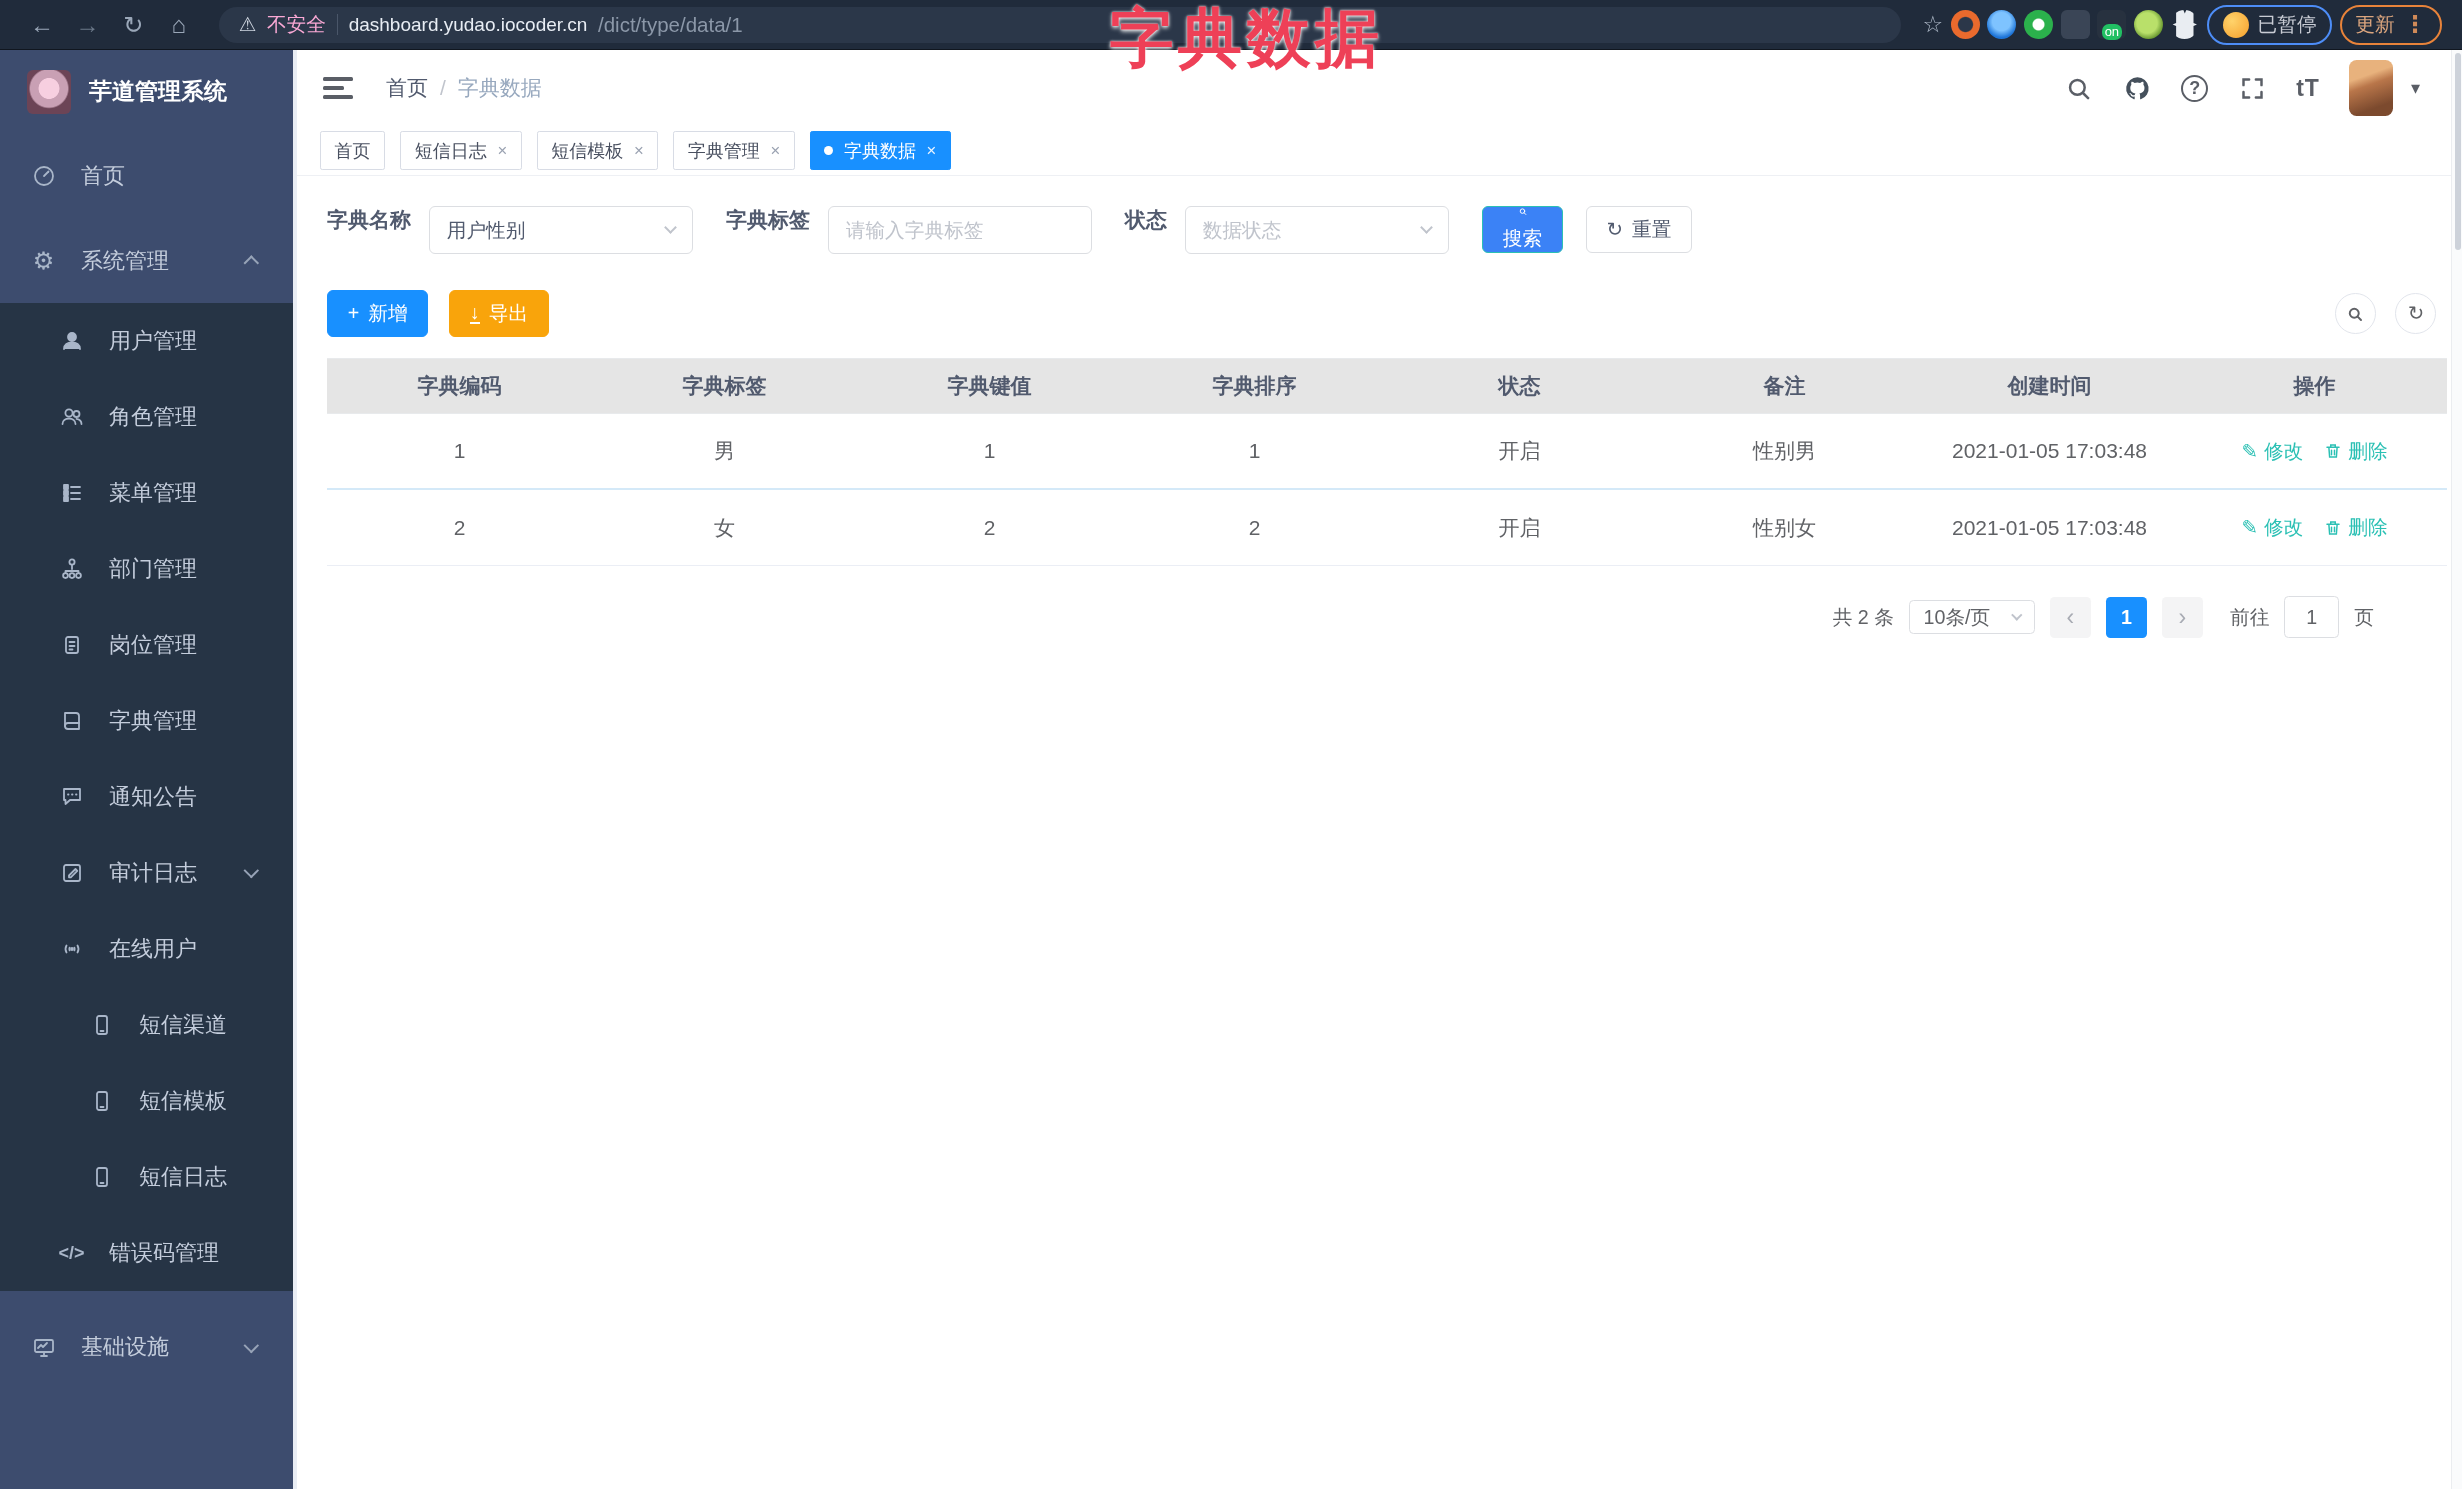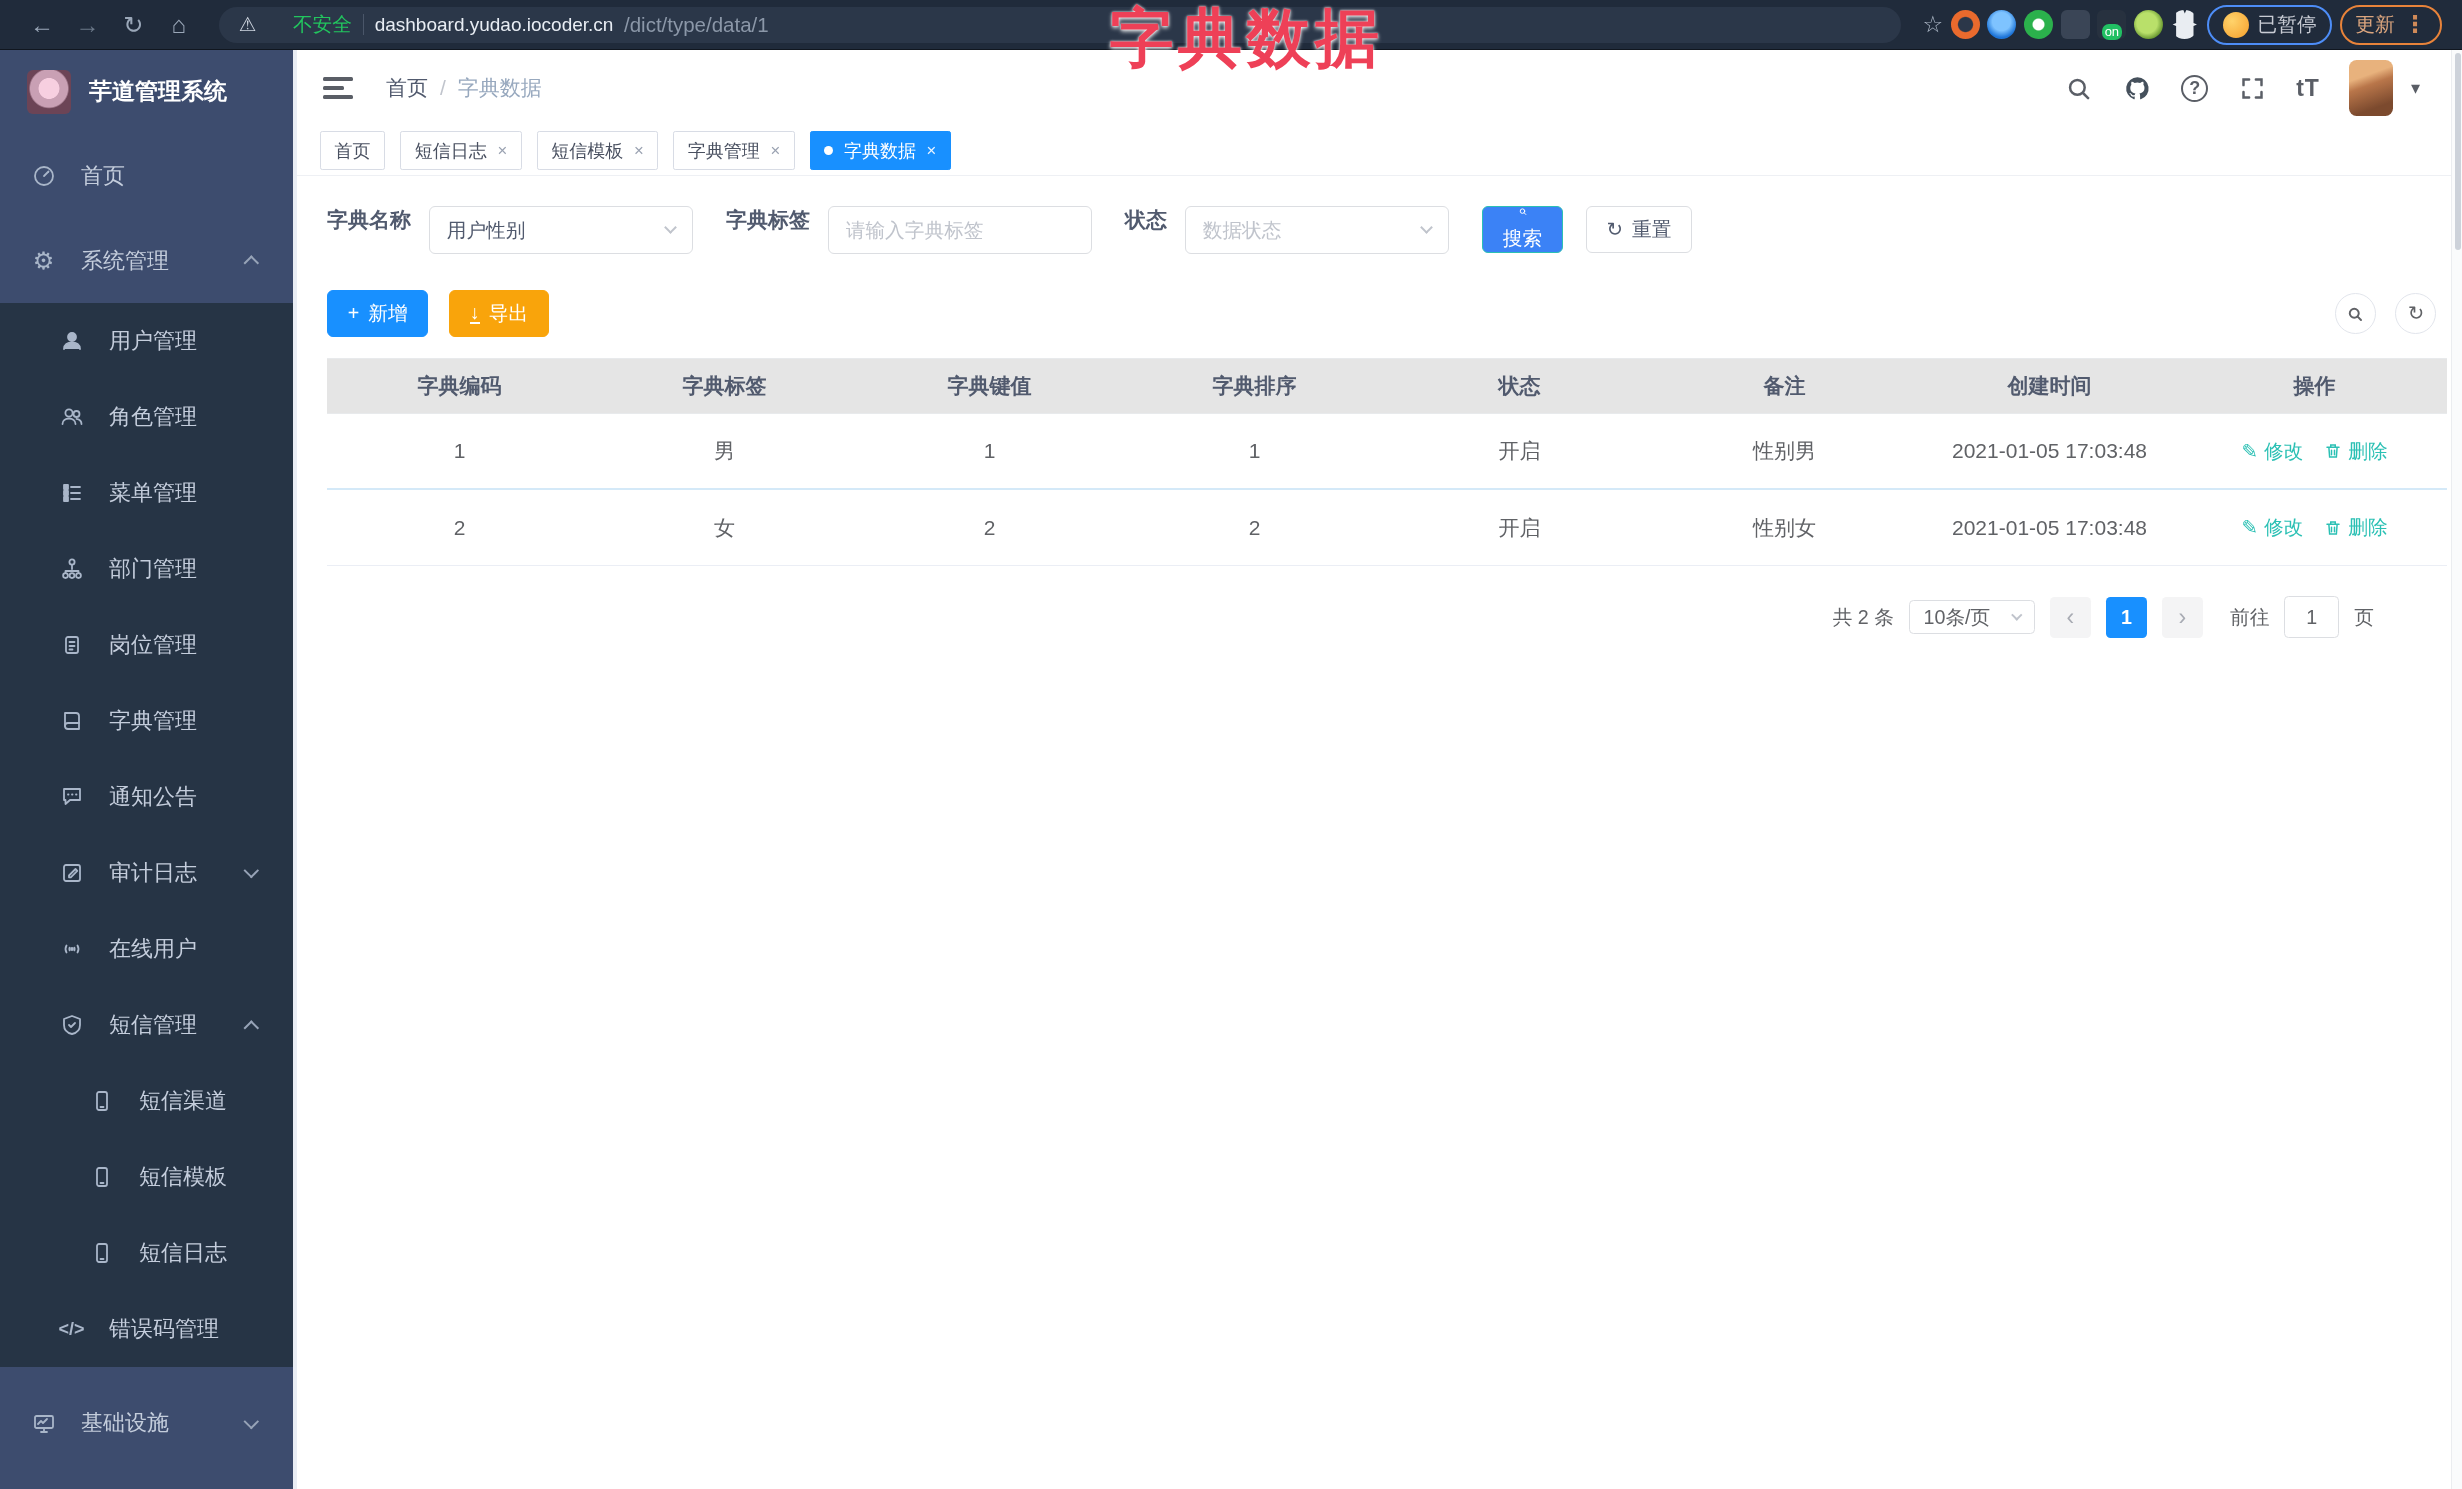--- a/index.html
+++ b/index.html
@@ -8,21 +8,21 @@
          font-family:"Liberation Sans","DejaVu Sans",sans-serif; color:#515a6e; }
 
   
   .browser-bar { height:50px; background:#202b3b; display:flex; align-items:center;
                  padding:0 19.7px 0 23px; gap:7.6px; border-bottom:1.5px solid #10161f; }
   .bnav { color:#9aa7b8; font-size:24px; width:38px; text-align:center; flex:0 0 auto; }
   .bnav.dim { color:#6b7889; }
   .url-pill { flex:1 1 auto; height:36px; margin:0 13.6px; background:#2b3749; border-radius:18px;
               display:flex; align-items:center; padding:0 19.7px; gap:10.6px; min-width:0; }
   .warn { color:#cfd6e0; font-size:19.7px; }
-  .sec-label { color:#22c55e; font-size:19.7px;margin-left:26px; }
+  .sec-label { color:#f9a8d4; font-size:19.7px; }
   .url-sep { width:1.5px; height:21px; background:#4a5669; }
   .url-host { color:#e8edf4; font-size:19px; font-weight:normal; }
   .url-path { color:#8b97a8; font-size:20.5px; }
   .ext { width:29px; height:29px; border-radius:50%; flex:0 0 auto; }
   .star { color:#aeb9c8; font-size:23px; }
   .pill { display:flex; align-items:center; gap:9px; border-radius:23px; padding:4.5px 13.6px; flex:0 0 auto; }
   .pill.paused { border:2.3px solid #4d8df7; }
   .pill.update { border:2.3px solid #e8833a; }
   .pill-txt { color:#c8ccd4; font-size:19.7px; }
   .emoji-av { width:26px; height:26px; border-radius:50%; background:radial-gradient(circle at 35% 35%,#ffd36b,#f59f2c); }
@@ -279,30 +279,20 @@
       </div>
       <div class="mi">
         <span class="ico">
           <svg class="svgi" viewBox="0 0 24 24">
               <path d="M6.5 8.5a7 7 0 0 0 0 7M17.5 8.5a7 7 0 0 1 0 7M9.6 10.6a3.6 3.6 0 0 0 0 2.8M14.4 10.6a3.6 3.6 0 0 1 0 2.8"></path>
               <circle cx="12" cy="12" r="1" fill="currentColor"></circle>
             </svg>
         </span>
         <span>在线用户</span>
       </div>
-      <div class="mi">
-        <span class="ico">
-          <svg class="svgi" viewBox="0 0 24 24">
-              <path d="M12 3l8 3v6c0 5-3.5 8-8 9-4.5-1-8-4-8-9V6z"></path>
-              <path d="M9 12l2 2 4-4"></path>
-            </svg>
-        </span>
-        <span>短信管理</span>
-        <span class="chev up"></span>
-      </div>
       <div class="mi lvl2">
         <span class="ico">
           <svg class="svgi" viewBox="0 0 24 24">
               <rect x="7" y="3" width="10" height="18" rx="2"></rect>
               <path d="M10.5 18h3"></path>
             </svg>
         </span>
         <span>短信渠道</span>
       </div>
       <div class="mi lvl2">

